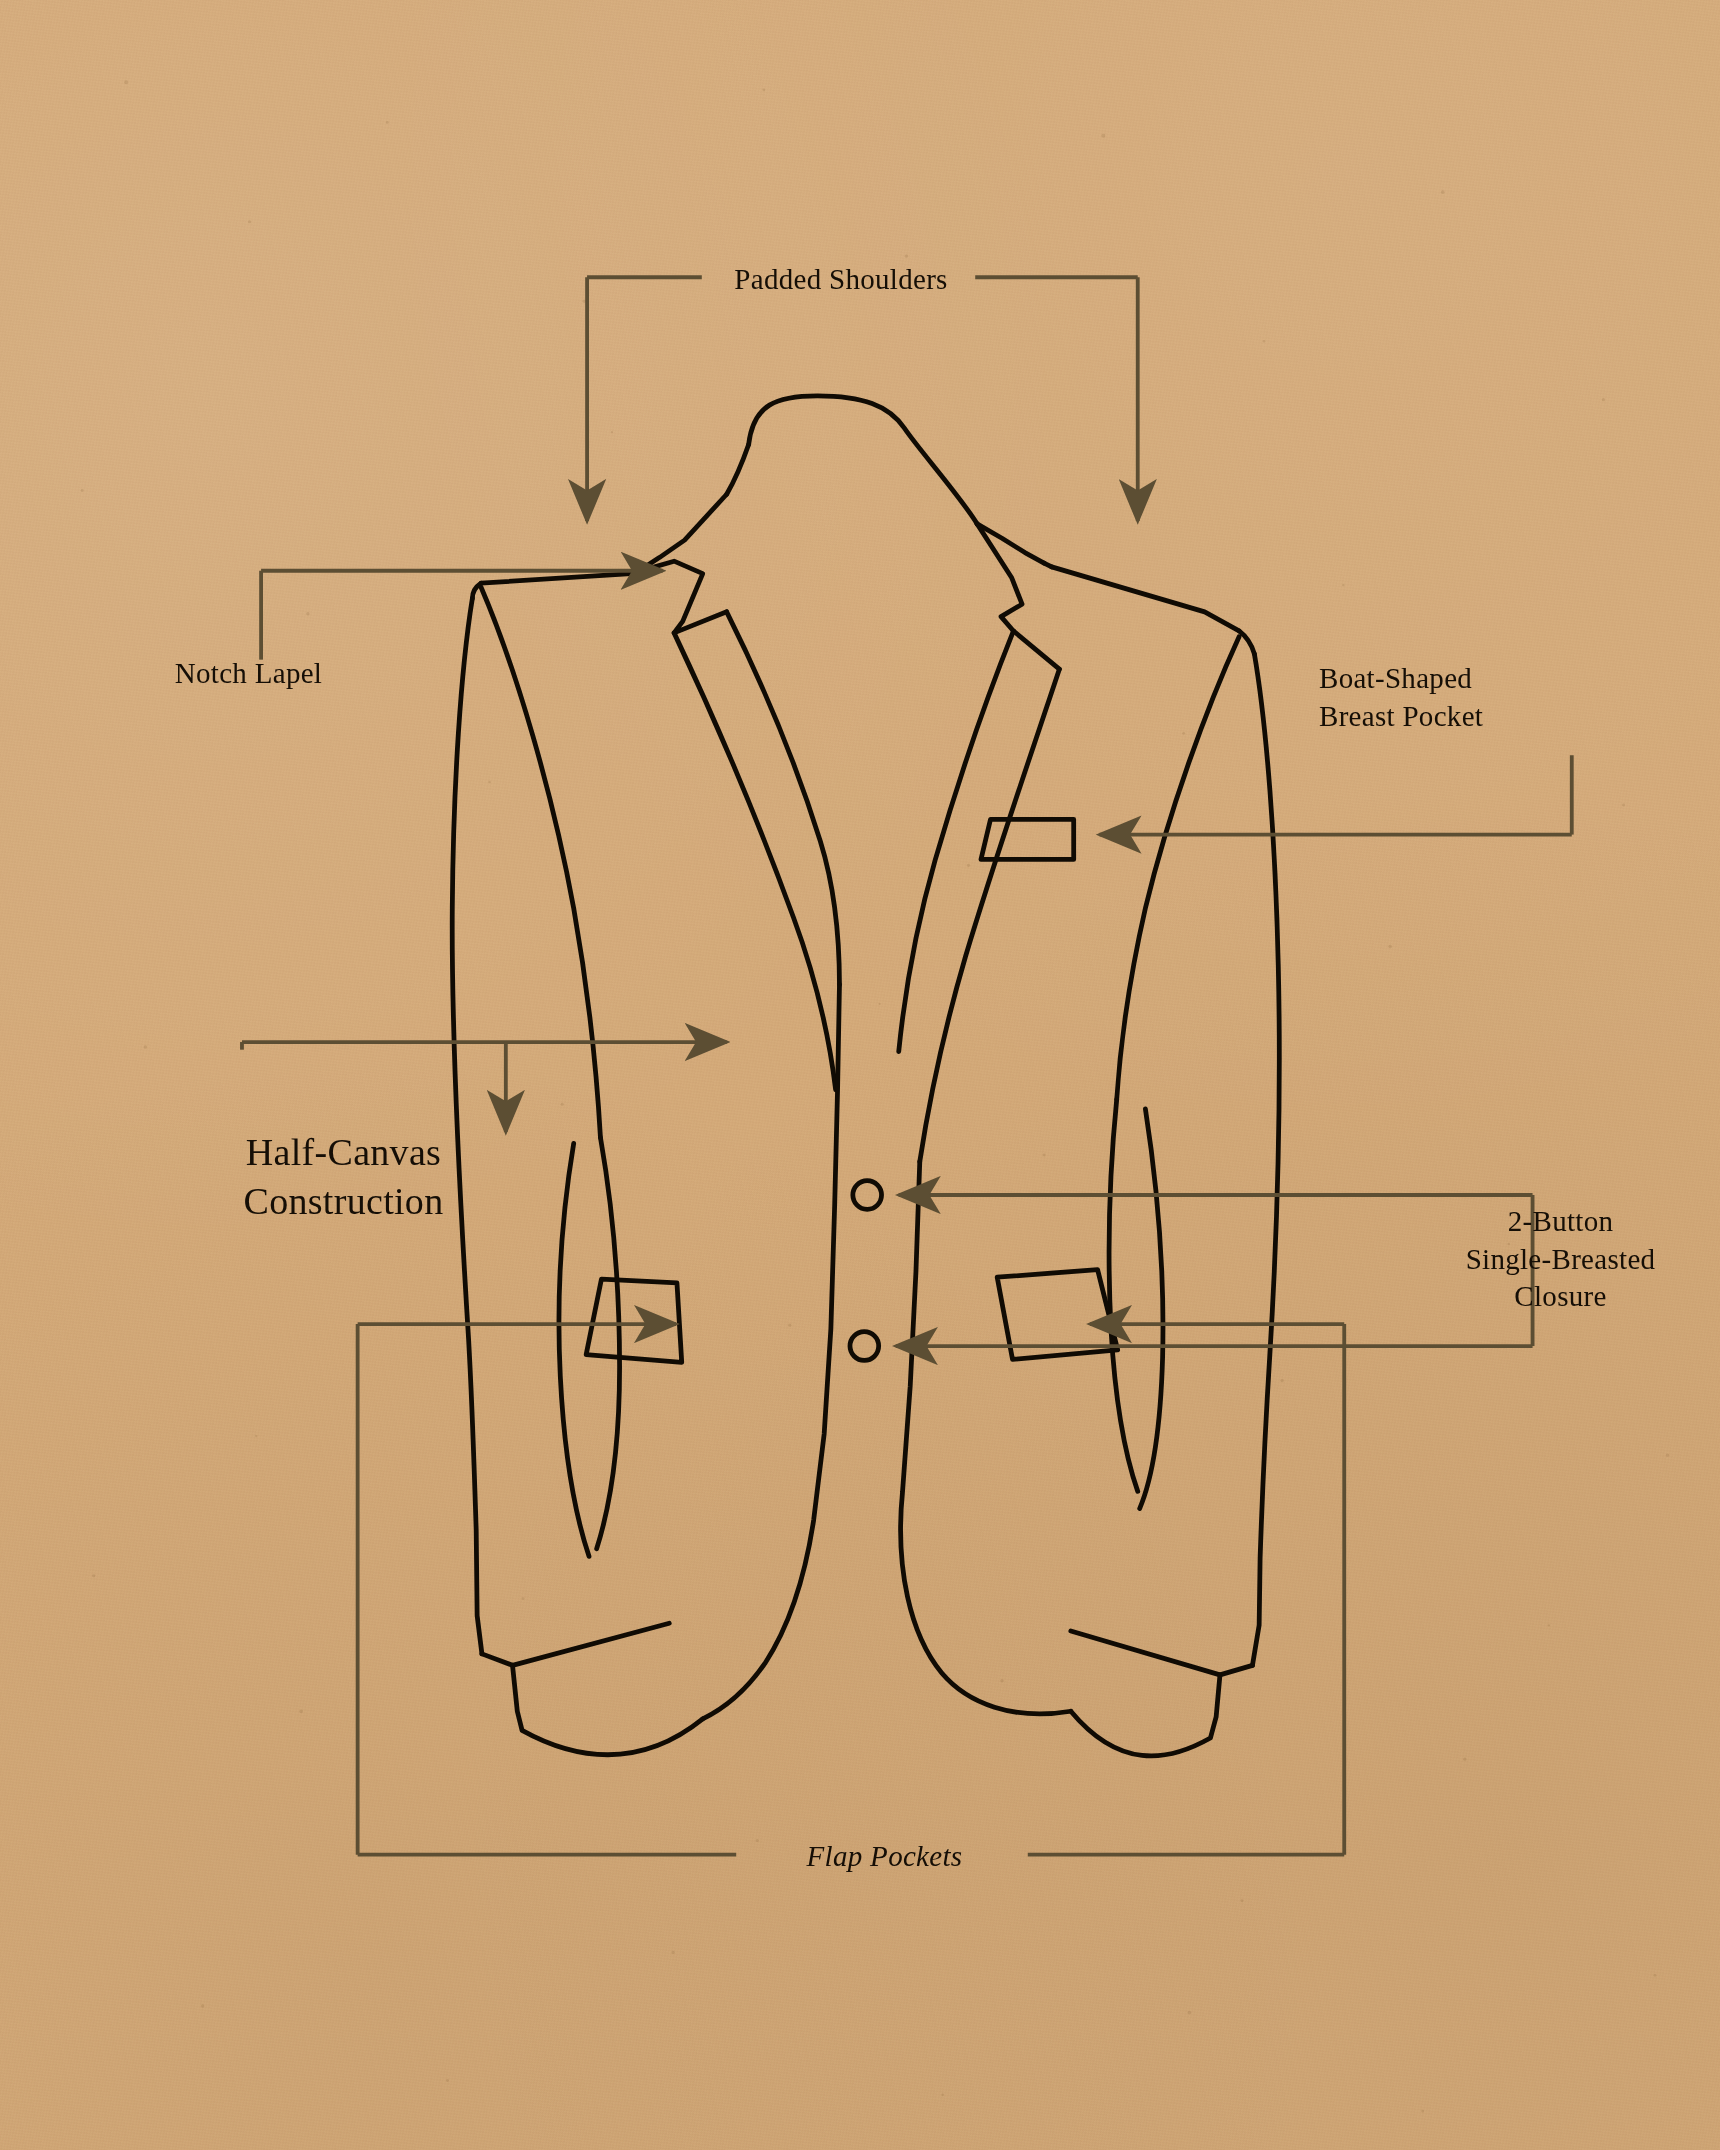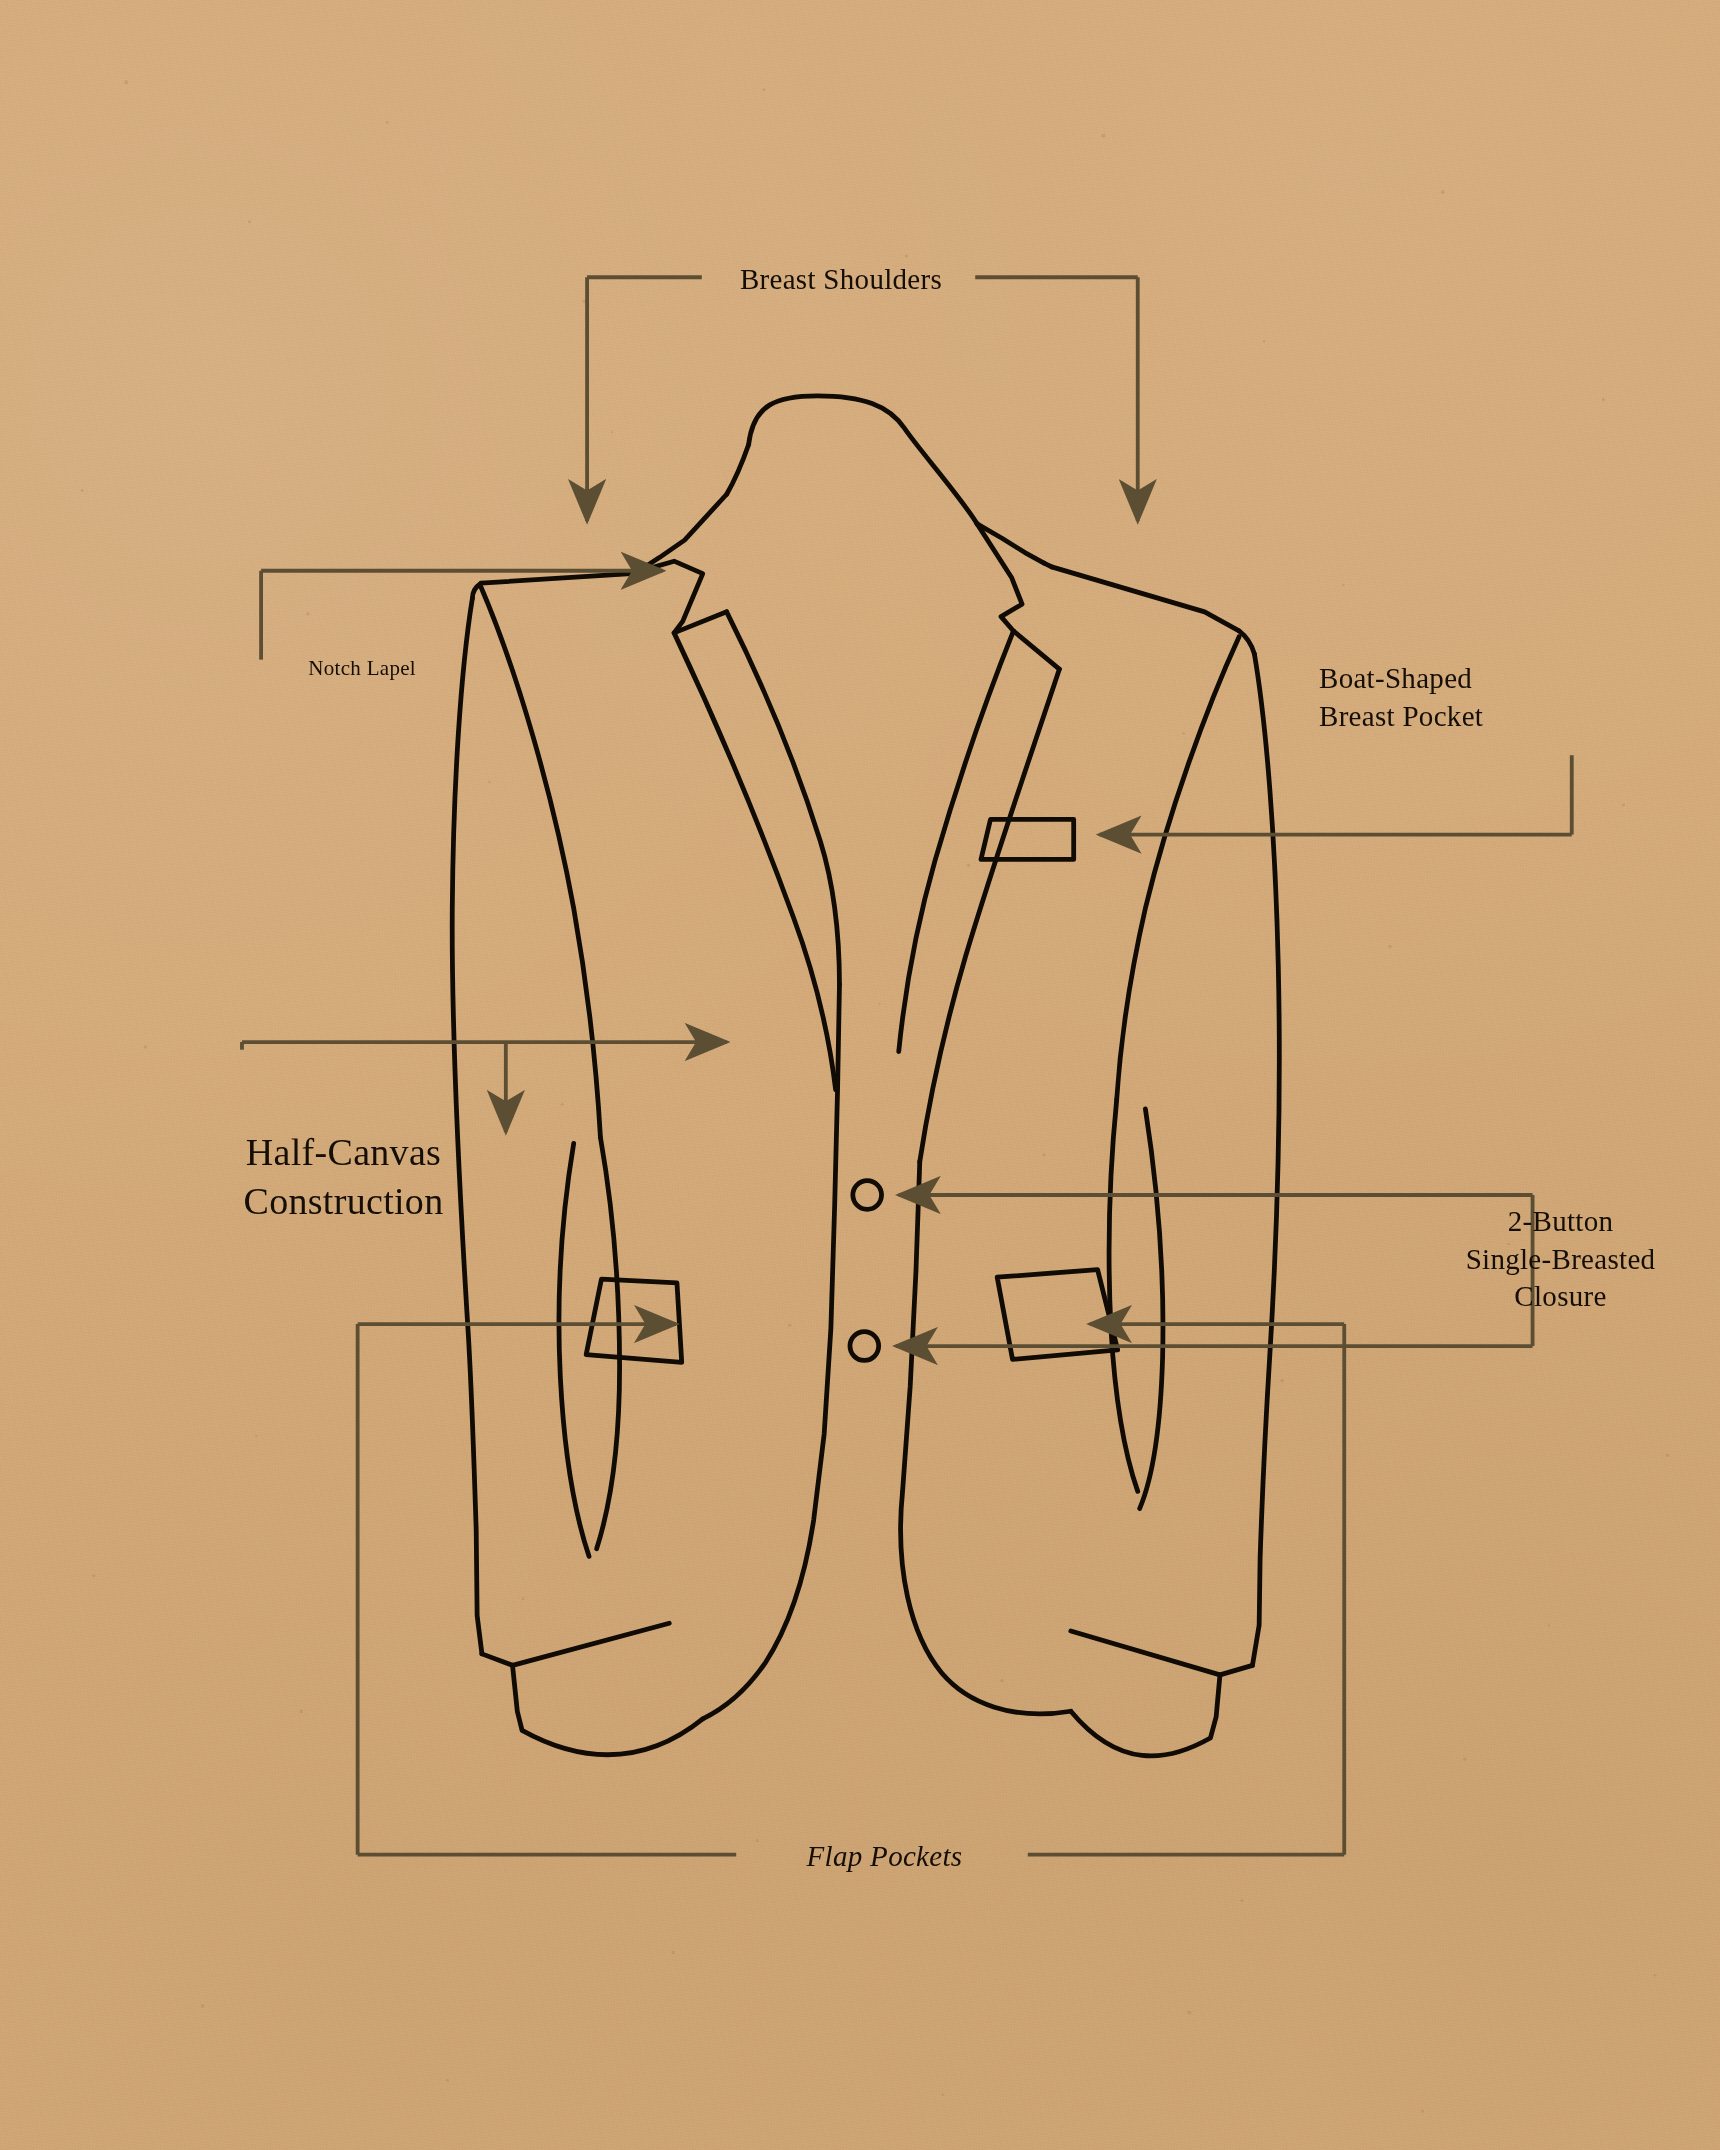--- a/index.html
+++ b/index.html
@@ -184,23 +184,23 @@
 
     <path d="M374,1385 L374,1940"></path>
     <path d="M374,1940 L770,1940"></path>
     <path d="M1406,1385 L1406,1940"></path>
     <path d="M1406,1940 L1075,1940"></path>
     <path d="M374,1385 L707,1385" marker-end="url(#ah)"></path>
     <path d="M1406,1385 L1140,1385" marker-end="url(#ah)"></path>
   </g>
 </svg>
 
-<div class="lbl" style="left:712px;top:261px;width:258px;text-align:center;font-size:29px;">Breast Shoulders</div>
-
-<div class="lbl" style="left:105px;top:655px;width:287px;text-align:right;font-size:21px;margin-left:24px;">Notch Lapel</div>
+<div class="lbl" style="left:712px;top:261px;width:258px;text-align:center;font-size:29px;">Padded Shoulders</div>
+
+<div class="lbl" style="left:105px;top:655px;width:287px;text-align:center;font-size:29px;">Notch Lapel</div>
 
 <div class="lbl" style="left:1319px;top:660px;width:358px;font-size:29px;">Boat-Shaped
 Breast Pocket</div>
 
 <div class="lbl" style="left:143px;top:1128px;width:401px;text-align:center;font-size:38px;">Half-Canvas
 Construction</div>
 
 <div class="lbl" style="left:1403px;top:1203px;width:315px;text-align:center;font-size:29px;">2-Button
 Single-Breasted
 Closure</div>

